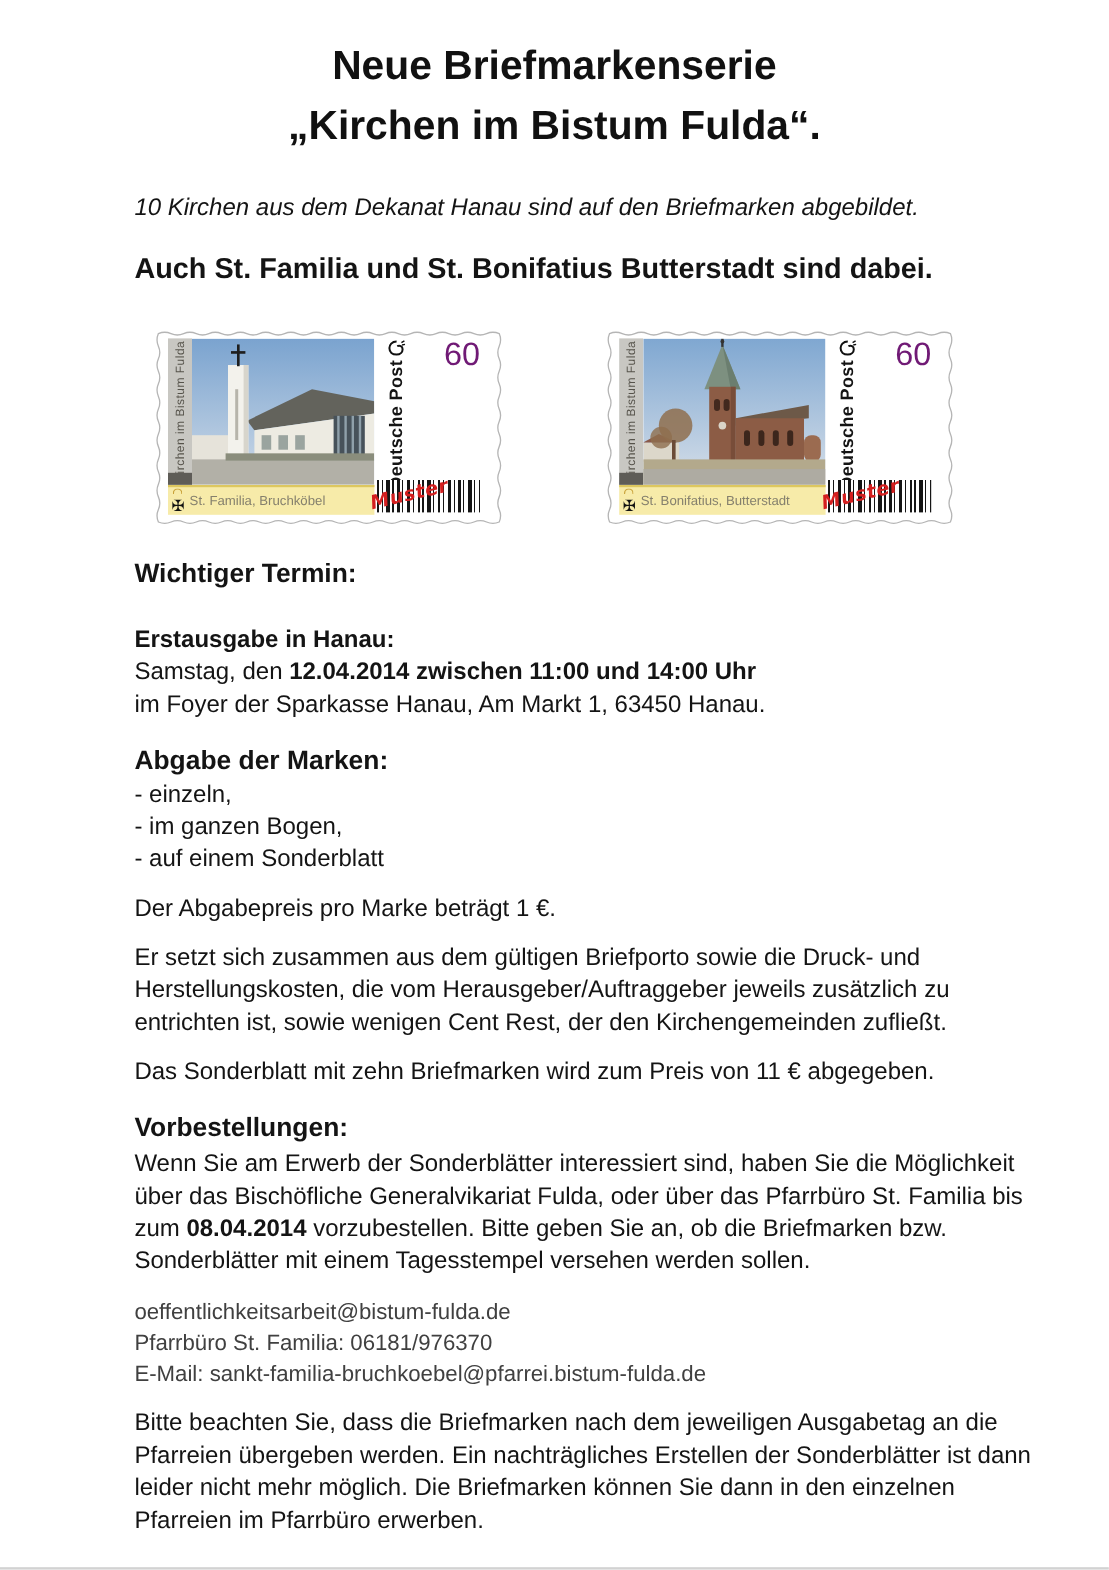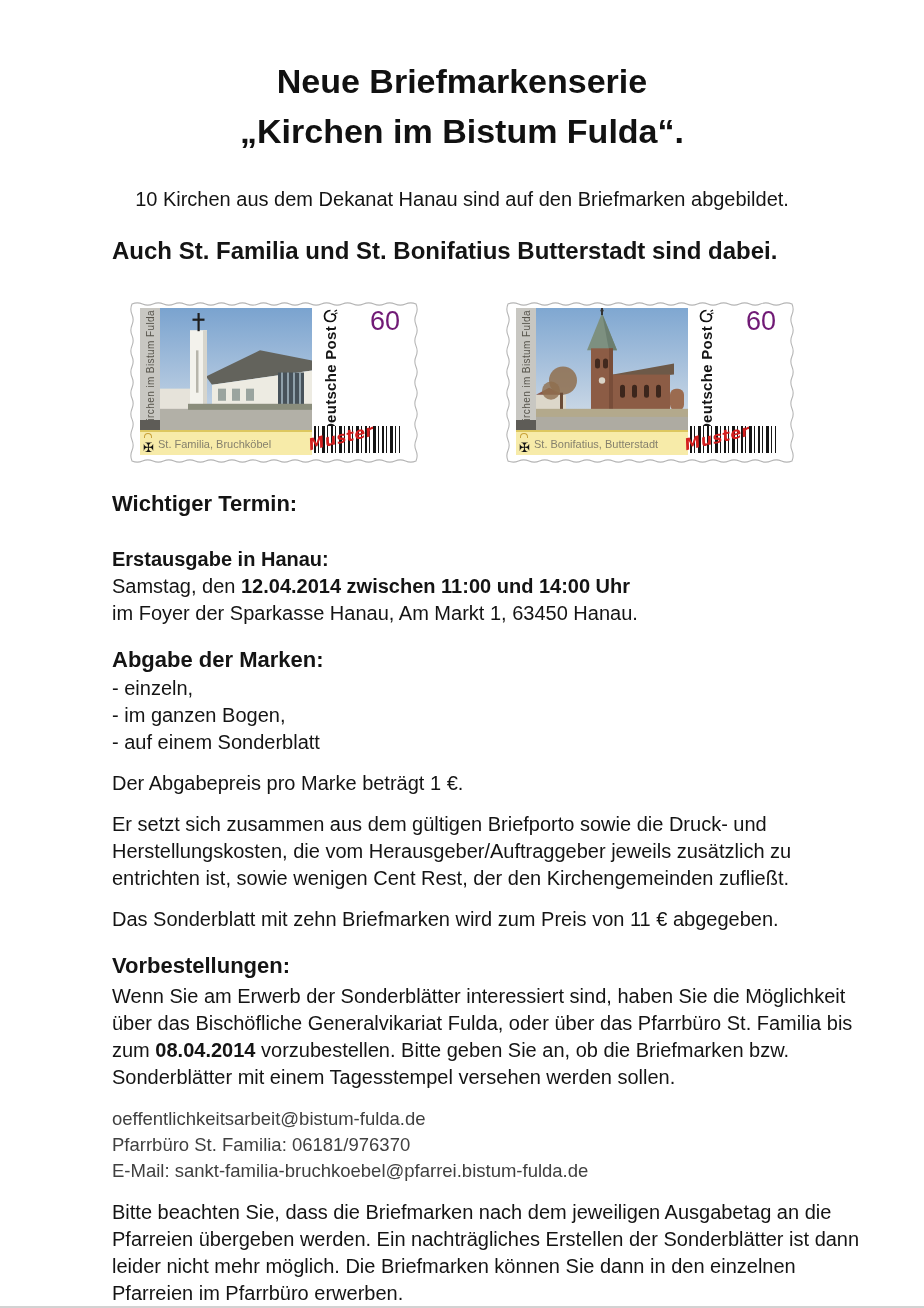--- a/index.html
+++ b/index.html
@@ -5,25 +5,25 @@
   html,body{margin:0;padding:0;}
   body{
     width:924px;height:1308px;
     background:#ffffff;
     font-family:"Liberation Sans", sans-serif;
     color:#141414;
     box-sizing:border-box;
     border-bottom:2px solid #d2d2d2;
     overflow:hidden;
   }
-  .page{padding:56px 112px 0;}
+  .page{padding:30px 112px 0;}
 
   
   .title{margin:0;font-size:34px;line-height:50px;text-align:center;font-weight:700;color:#111;}
-  .subtitle{margin:30px 0 0;font-size:20px;line-height:26px;text-align:center;}
+  .subtitle{margin:30px 0 0;font-size:20px;line-height:26px;text-align:left;font-style:italic;}
   .highlight{margin:24px 0 0;font-size:24px;line-height:30px;font-weight:700;}
   .sec-heading{margin:0;font-size:22px;line-height:30px;font-weight:700;}
   p{margin:0;font-size:20px;line-height:27px;}
   .bold{font-weight:700;margin-top:27px;}
   .sec-termin{margin-top:24px;}
   .sec-abgabe{margin-top:18px;}
   .price{margin-top:14px;}
   .para{margin-top:14px;width:752px;}
   .sec-vorb{margin-top:18px;}
   .sec-vorb .para{margin-top:2px;}

